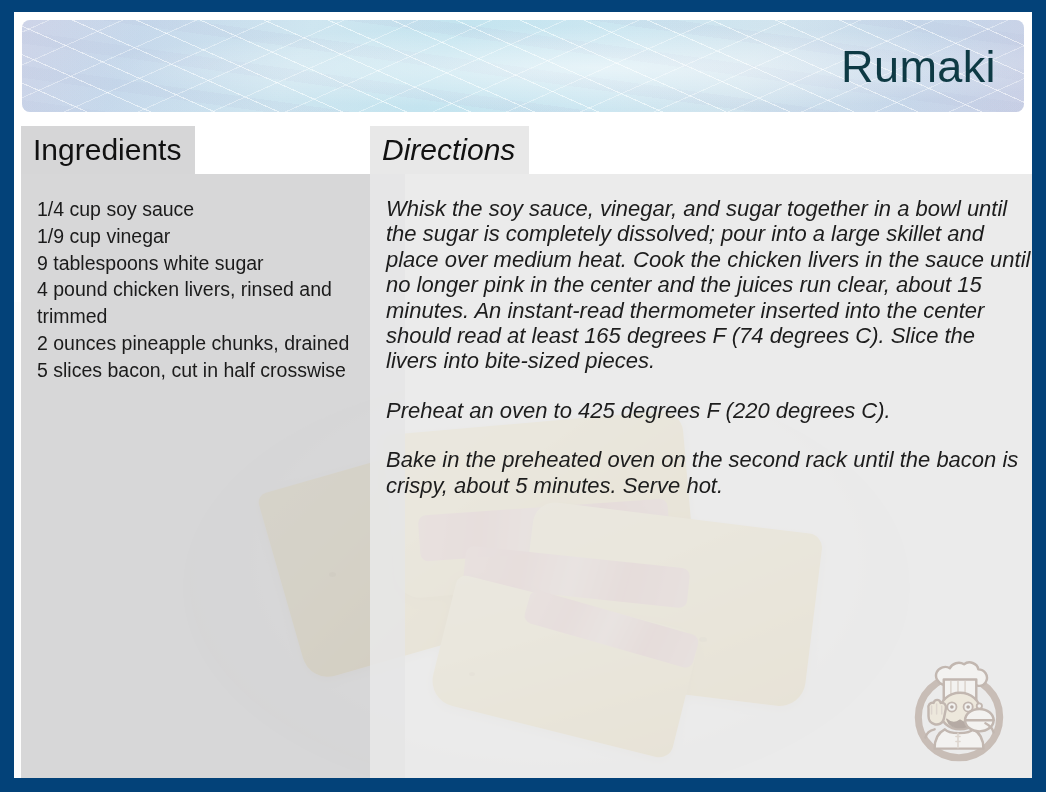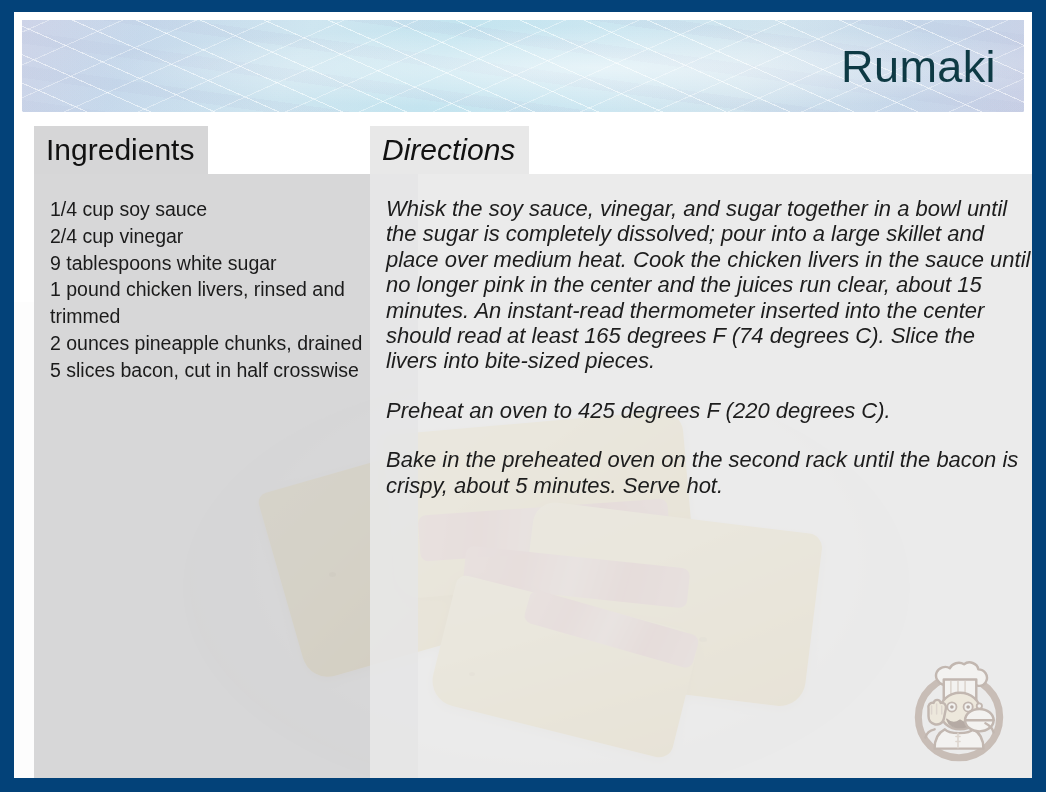--- a/index.html
+++ b/index.html
@@ -96,20 +96,21 @@
     position: absolute;
     left: 8px;
     top: 8px;
     width: 1002px;
     height: 92px;
     background:
       linear-gradient(115deg,
         #d8dcee 0%, #cfe2f2 12%, #d9f2f8 28%, #ccf0f7 42%,
         #d6f3f9 58%, #dcf0f6 72%, #cfe0f0 88%, #d4d8ec 100%);
     overflow: hidden;
+    border-radius: 8px;
   }
   .banner-weave {
     position: absolute;
     inset: 0;
     background-image:
       repeating-linear-gradient(24deg,  rgba(255,255,255,0.50) 0px, rgba(255,255,255,0.50) 1px, rgba(160,175,205,0.10) 1px, rgba(160,175,205,0.10) 26px),
       repeating-linear-gradient(-24deg, rgba(255,255,255,0.40) 0px, rgba(255,255,255,0.40) 1px, rgba(160,175,205,0.09) 1px, rgba(160,175,205,0.09) 30px),
       repeating-linear-gradient(8deg,   rgba(190,200,225,0.16) 0px, rgba(190,200,225,0.16) 12px, rgba(255,255,255,0.0) 12px, rgba(255,255,255,0.0) 34px);
     mix-blend-mode: normal;
   }
@@ -139,21 +140,21 @@
     top: 114px;
     width: 1018px;
     height: 652px;
   }
 
   .col {
     position: absolute;
     top: 0;
     bottom: 0;
   }
-  .col-ingredients { left: 20px;   width: 384px; }
+  .col-ingredients { left: 7px;   width: 384px; }
   .col-directions  { left: 356px; width: 662px; font-style: italic; }
 
   .section-tab {
     position: absolute;
     left: 0;
     top: 0;
     height: 48px;
     padding: 0 14px 0 12px;
     display: flex;
     align-items: center;
@@ -238,23 +239,23 @@
       <div class="recipe-title">Rumaki</div>
     </div>
 
     <div class="columns">
 
       <div class="col col-ingredients">
         <div class="section-tab">Ingredients</div>
         <div class="panel-body">
           <ul class="ingredient-list">
             <li>1/4 cup soy sauce</li>
-            <li>2/4 cup vinegar</li>
+            <li>1/9 cup vinegar</li>
             <li>9 tablespoons white sugar</li>
-            <li>1 pound chicken livers, rinsed and trimmed</li>
+            <li>4 pound chicken livers, rinsed and trimmed</li>
             <li>2 ounces pineapple chunks, drained</li>
             <li>5 slices bacon, cut in half crosswise</li>
           </ul>
         </div>
       </div>
 
       <div class="col col-directions">
         <div class="section-tab">Directions</div>
         <div class="panel-body">
           <div class="direction-steps">

